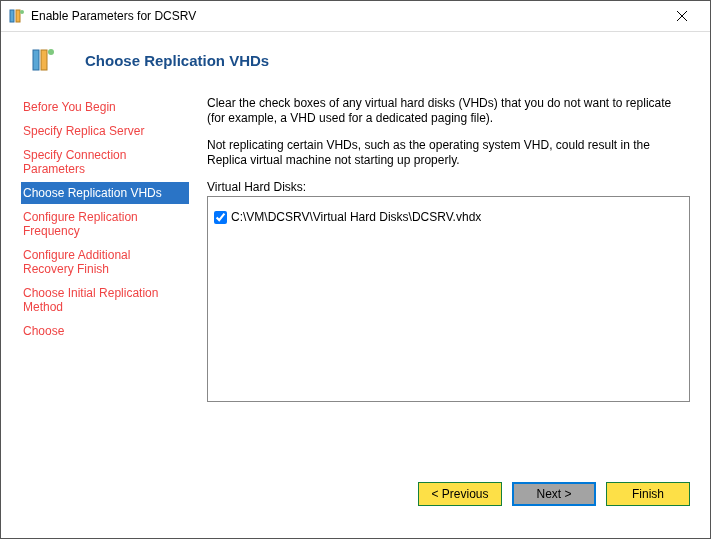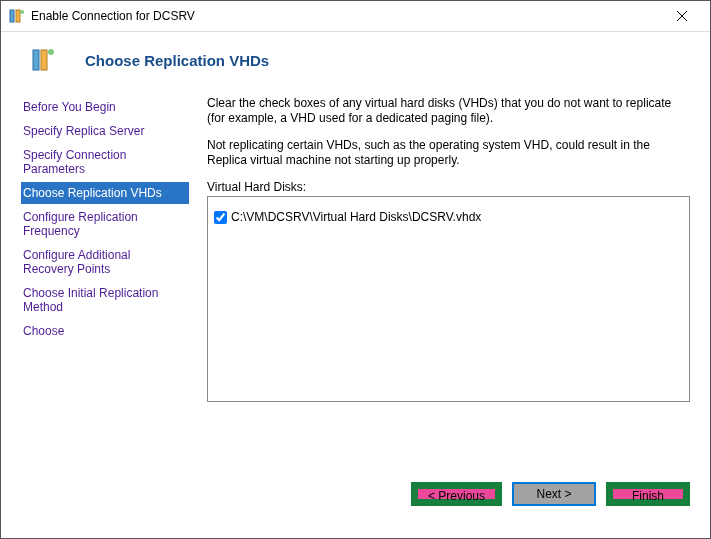--- a/index.html
+++ b/index.html
@@ -6,46 +6,46 @@
   .window{width:711px;height:539px;border:1px solid #555;box-sizing:border-box;display:flex;flex-direction:column;background:#fff}
   .titlebar{height:30px;display:flex;align-items:center;padding:0 8px;border-bottom:1px solid #ddd}
   .titlebar .ticon{margin-right:6px;display:flex;align-items:center}
   .titlebar .title{flex:1}
   .closebtn{width:40px;height:28px;display:flex;align-items:center;justify-content:center;cursor:pointer}
   .header{display:flex;align-items:center;padding:14px 20px 18px 28px}
   .header .hicon{width:28px;display:flex;justify-content:center;margin-right:28px}
   .header h1{margin:0;font-size:15px;font-weight:600;color:#1a4e8a}
   .body{flex:1;display:flex;padding:0 20px 0 20px;gap:18px;min-height:0}
   .sidebar{width:168px;flex:none;display:flex;flex-direction:column;padding-top:4px}
-  .step{padding:4px 6px 4px 2px;margin-bottom:2px;cursor:pointer;color:#4c1d95;line-height:14px}
+  .step{padding:4px 6px 4px 2px;margin-bottom:2px;cursor:pointer;color:#ef4444;line-height:14px}
   .step.active{background:#2a74c6;color:#fff}
   .content{flex:1;display:flex;flex-direction:column;padding-top:4px}
   .content p{margin:0 0 12px 0;line-height:15px}
   .label{margin-bottom:2px}
   .listbox{flex:1;border:1px solid #888;background:#fff;padding:12px 6px;overflow:auto;max-height:180px}
   .vhd-item{display:flex;align-items:center;gap:4px;padding:1px 0}
   .vhd-item input{margin:0}
   .footer{height:60px;display:flex;align-items:center;justify-content:flex-end;gap:10px;padding:0 20px 14px 0}
-  .btn{min-width:84px;height:24px;border:7px solid #15803d;background:#ec4899;cursor:pointer;font:inherit;padding:0 10px}
+  .btn{min-width:84px;height:24px;border:1px solid #15803d;background:#fde047;cursor:pointer;font:inherit;padding:0 10px}
   .btn.default{border:2px solid #0078d7;background:#a3a3a3}
 </style>
 </head>
 <body>
 
 <div class="window">
 
   <div class="titlebar">
     <span class="ticon">
       <svg width="16" height="16" viewBox="0 0 16 16">
         <rect x="1" y="2" width="4" height="12" fill="#5aa7d6" stroke="#2d6fa3"></rect>
         <rect x="7" y="2" width="4" height="12" fill="#f3b34a" stroke="#b57f22"></rect>
         <circle cx="13" cy="4" r="2" fill="#7fc97f"></circle>
       </svg>
     </span>
-    <span class="title">Enable Connection for DCSRV</span>
+    <span class="title">Enable Parameters for DCSRV</span>
     <div class="closebtn">
       <svg width="10" height="10" viewBox="0 0 10 10">
         <line x1="0" y1="0" x2="10" y2="10" stroke="currentColor" stroke-width="1"></line>
         <line x1="10" y1="0" x2="0" y2="10" stroke="currentColor" stroke-width="1"></line>
       </svg>
     </div>
   </div>
 
   <div class="header">
     <span class="hicon">
@@ -59,21 +59,21 @@
   </div>
 
   <div class="body">
 
     <div class="sidebar" id="sidebar">
         <div class="step">Before You Begin</div>
         <div class="step">Specify Replica Server</div>
         <div class="step">Specify Connection Parameters</div>
         <div class="step active">Choose Replication VHDs</div>
         <div class="step">Configure Replication Frequency</div>
-        <div class="step">Configure Additional Recovery Points</div>
+        <div class="step">Configure Additional Recovery Finish</div>
         <div class="step">Choose Initial Replication Method</div>
         <div class="step">Choose</div>
       </div>
 
     <div class="content">
       <p>Clear the check boxes of any virtual hard disks (VHDs) that you do not want to replicate (for example, a VHD used for a dedicated paging file).</p>
       <p>Not replicating certain VHDs, such as the operating system VHD, could result in the Replica virtual machine not starting up properly.</p>
       <div class="label">Virtual Hard Disks:</div>
       <div class="listbox" id="vhdlist">
           <label class="vhd-item">

